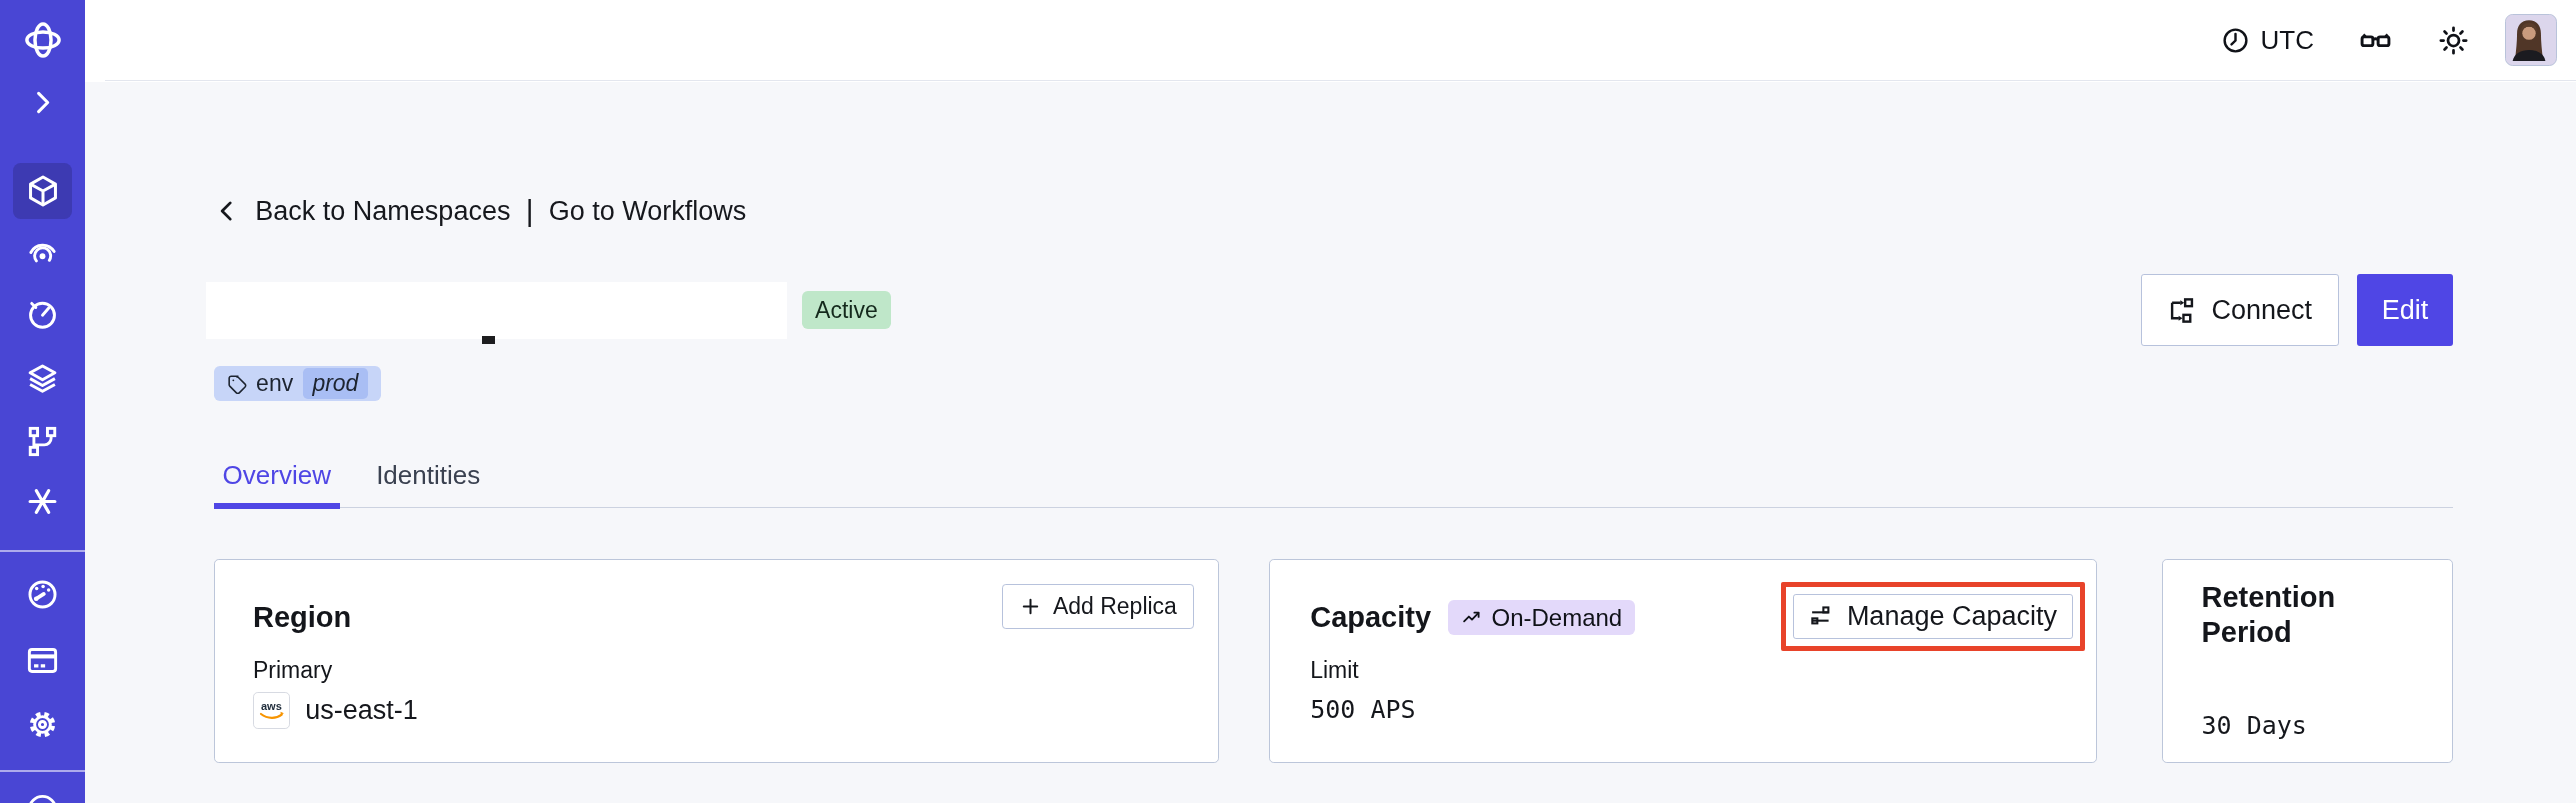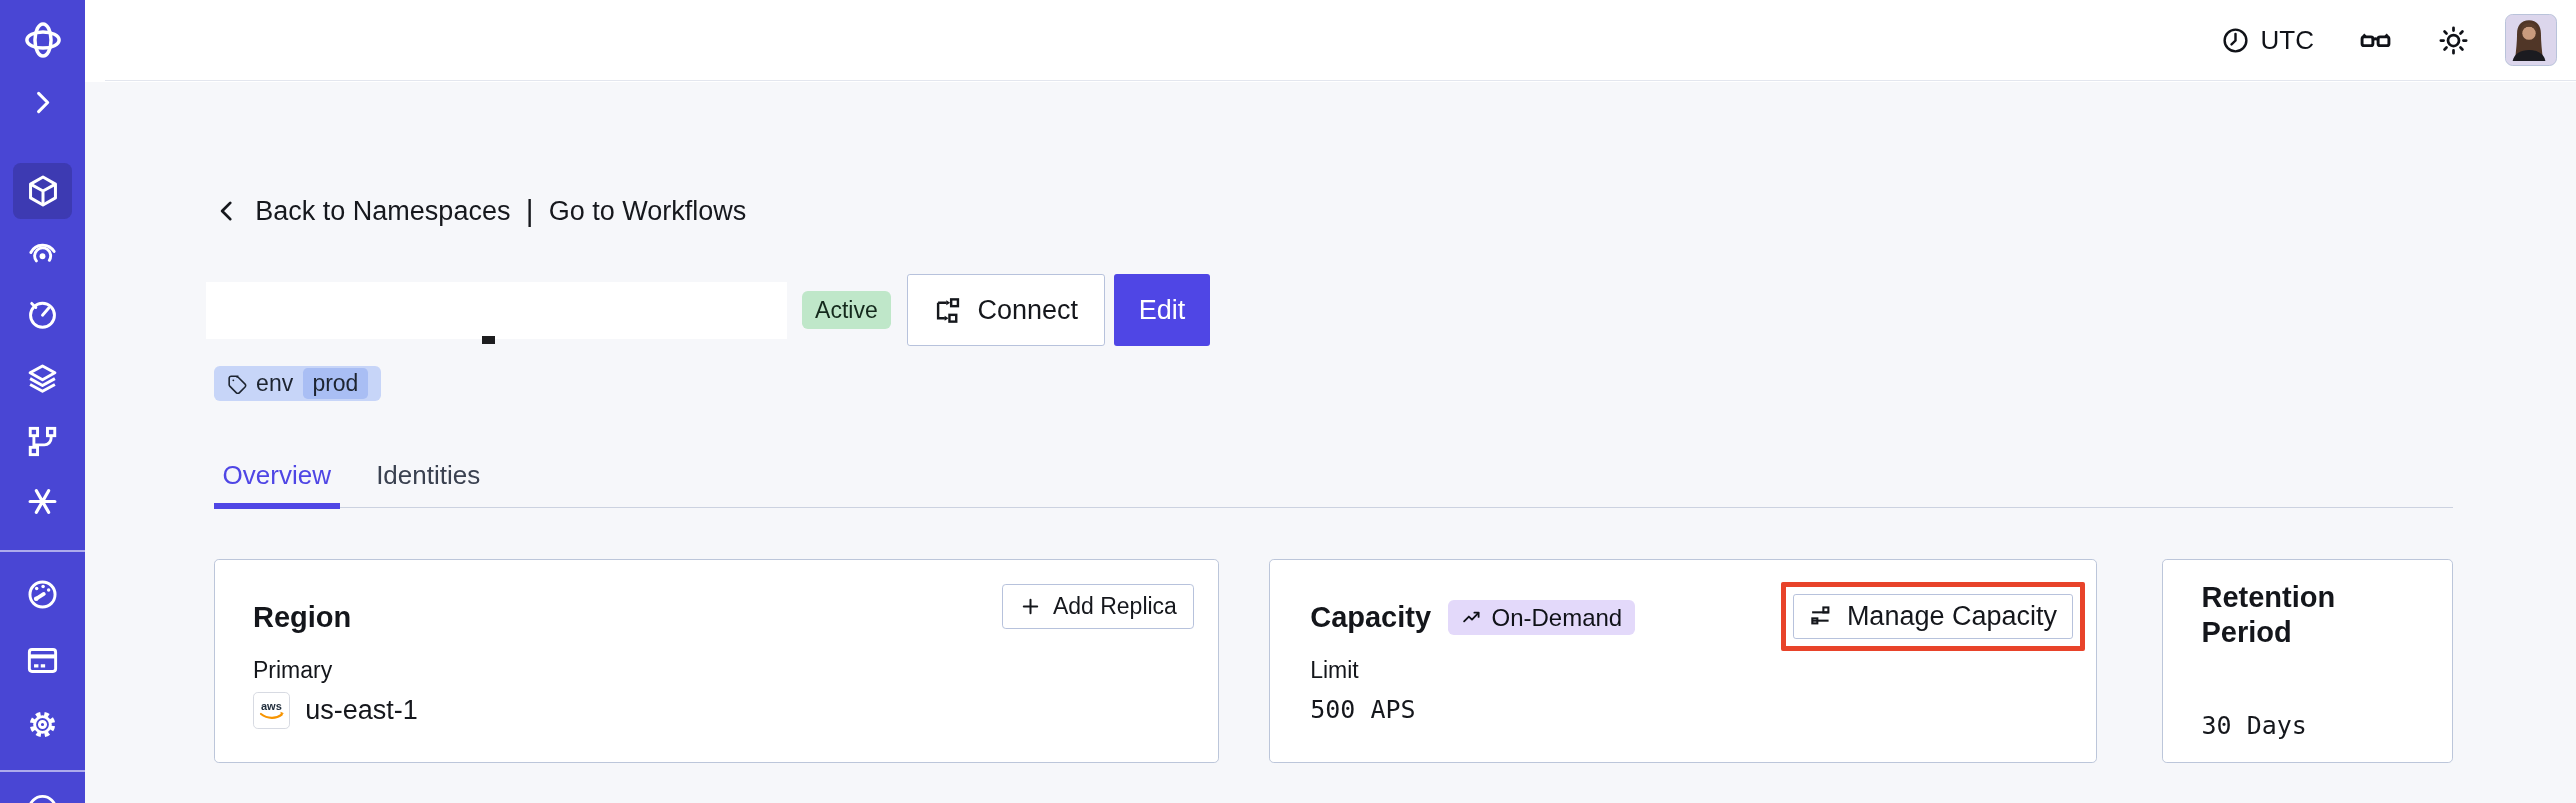--- a/index.html
+++ b/index.html
@@ -18,32 +18,32 @@
   .icon-btn{margin-left:44px;cursor:pointer;color:#101218;}
   .avatar{margin-left:35px;width:50px;height:50px;border:1.9px solid #b9c3da;border-radius:7.7px;overflow:hidden;cursor:pointer;background:#dcd6ec;}
 
   
   .content{position:absolute;top:82px;left:85px;right:0;bottom:0;background:#f6f7fa;padding:0 123px 0 129px;box-sizing:border-box;overflow:hidden;}
 
   .breadcrumb{margin-top:112px;display:flex;align-items:center;gap:15.3px;font-size:27px;font-weight:500;color:#16181d;}
   .crumb{cursor:pointer;}
   .crumb-sep{font-weight:400;font-size:30px;color:#16181d;}
 
-  .title-row{margin-top:46px;display:flex;align-items:center;}
+  .title-row{margin-top:46px;display:flex;align-items:center;justify-content:space-between;}
   .title-left{display:flex;align-items:center;}
   .redacted{width:581px;height:57px;background:#fff;margin-left:-7.7px;position:relative;}
   .artifact{position:absolute;left:276px;bottom:-5.8px;width:12.5px;height:8.6px;background:#1d1d1f;}
   .status-badge{margin-left:14.4px;background:#bfe7c9;color:#14291c;font-size:23px;font-weight:500;padding:5.8px 13.4px;border-radius:5.8px;}
-  .actions{display:flex;gap:9px;margin-left:16px;}
+  .actions{display:flex;gap:18px;margin-left:16px;}
   .btn-connect{height:72px;padding:0 26px;background:#fff;border:1.9px solid #b7c2dc;border-radius:2.9px;font-size:27px;font-weight:500;color:#15171c;display:flex;align-items:center;gap:14.4px;cursor:pointer;box-sizing:border-box;}
   .btn-edit{height:72px;width:96px;background:#4f46e5;color:#fff;font-size:27px;font-weight:500;border:none;border-radius:2.9px;display:flex;align-items:center;justify-content:center;cursor:pointer;box-sizing:border-box;}
 
   .tag-row{margin-top:20px;}
   .tag{display:inline-flex;align-items:center;gap:9.6px;background:#c7d5f8;border-radius:5.8px;height:35px;padding:0 12.5px;font-size:23px;font-weight:500;color:#1d2430;}
-  .tag-chip{background:#a9bef4;border-radius:4.8px;padding:1.9px 9.6px;}
+  .tag-chip{background:#a9bef4;border-radius:4.8px;padding:1.9px 9.6px;font-style:italic;}
 
   .tabs{margin-top:59px;display:flex;gap:28px;border-bottom:1.9px solid #ccd2e0;}
   .tab{font-size:26px;font-weight:500;color:#3a4150;padding:0 8.6px 16.3px;position:relative;cursor:pointer;}
   .tab.active{color:#4f46e5;}
   .tab.active::after{content:"";position:absolute;left:0;right:0;bottom:-1.9px;height:5.8px;background:#4f46e5;}
 
   .cards{margin-top:51px;display:flex;}
   .card{background:#fff;border:1.9px solid #bcc6da;border-radius:4.8px;height:204px;box-sizing:border-box;position:relative;}
   .card-region{width:1056px;padding:40px 24px 0 38px;}
   .card-capacity{width:870px;margin-left:50px;padding:40px 13.4px 0 40px;}

